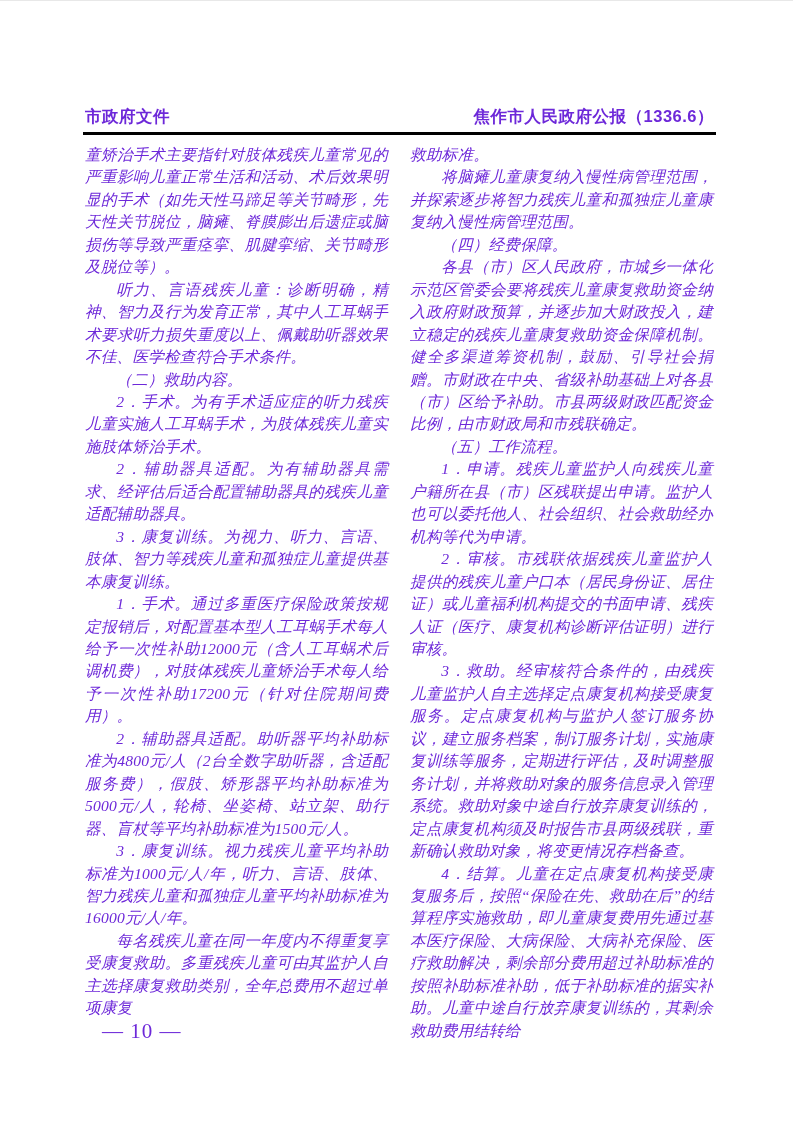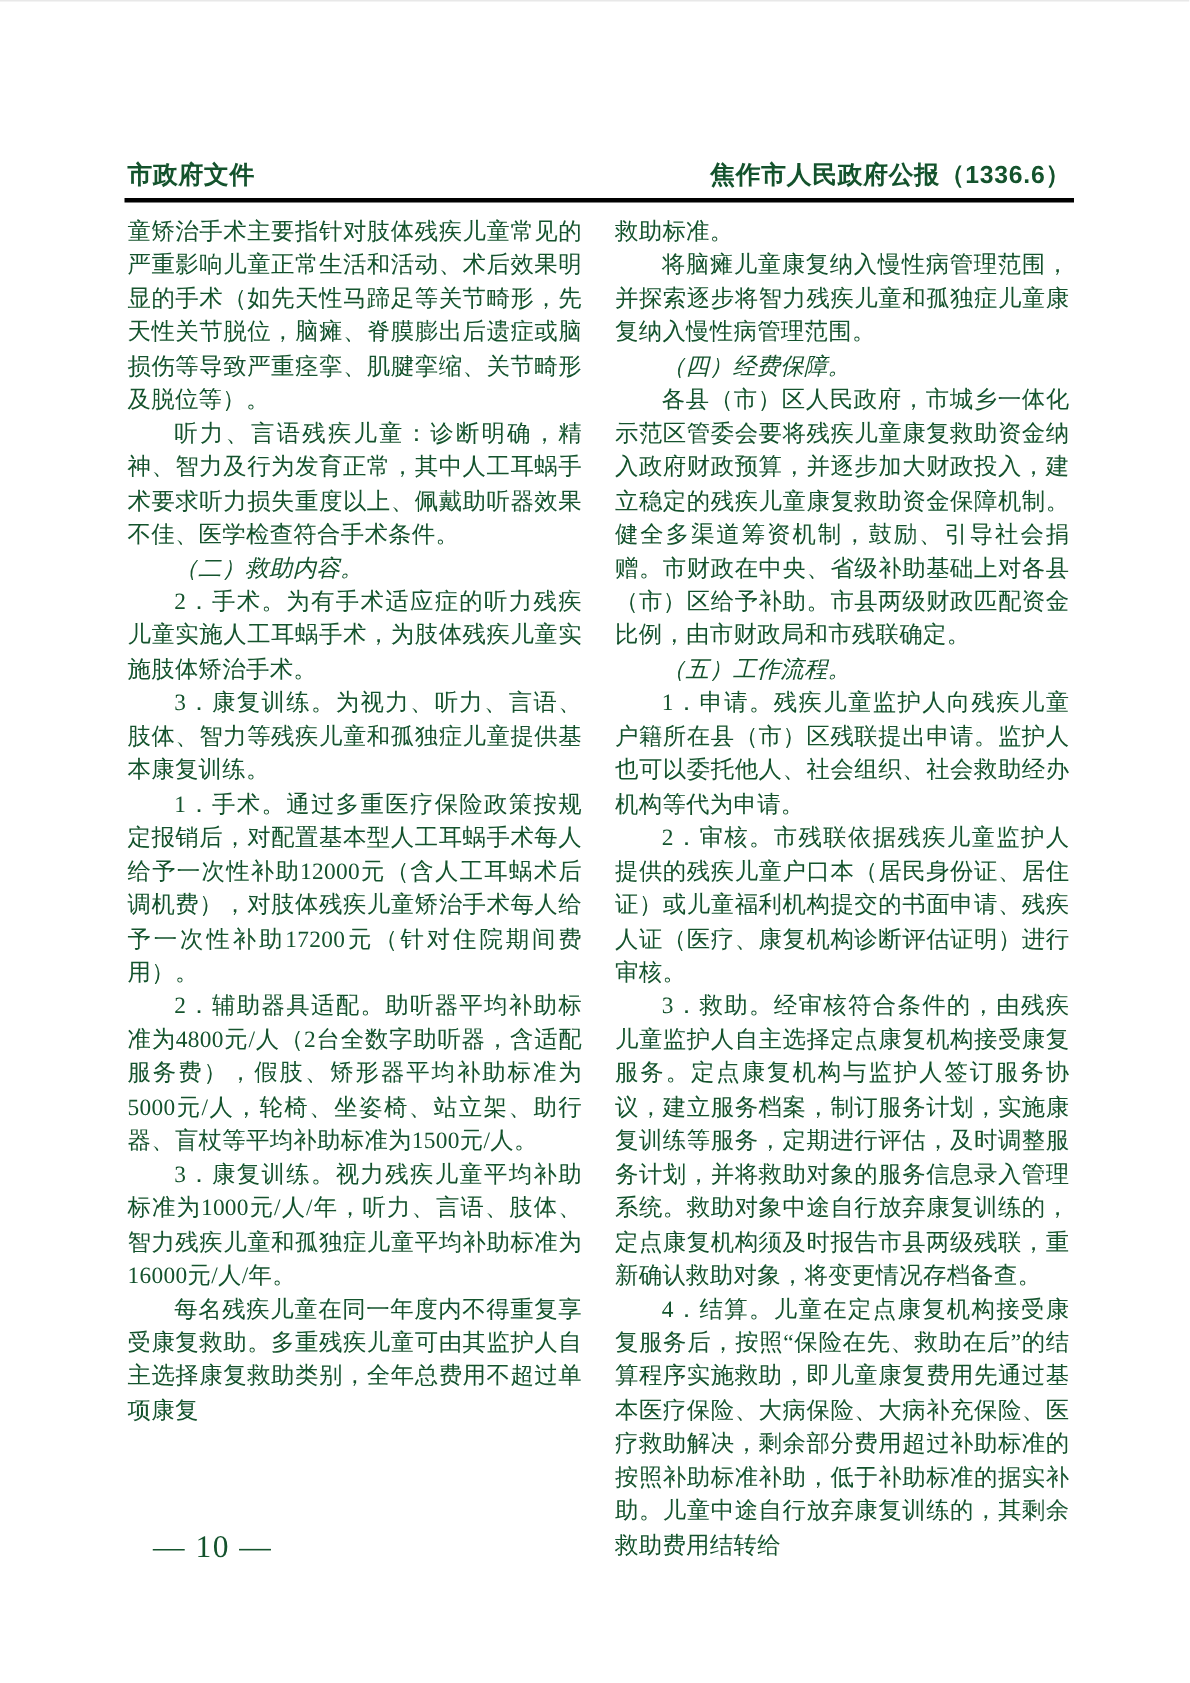--- a/index.html
+++ b/index.html
@@ -5,21 +5,21 @@
   html, body {
     margin: 0;
     padding: 0;
     background: #ffffff;
   }
   .page {
     position: relative;
     width: 793px;
     height: 1122px;
     background: #ffffff;
-    color: #14532d;
+    color: #6d28d9;
     font-family: "Liberation Serif", "DejaVu Serif", serif;
     overflow: hidden;
     border-top: 1px solid #e8e8e8;
   }
   .header {
     position: absolute;
     left: 85px;
     top: 105px;
     width: 629px;
     display: flex;
@@ -49,20 +49,21 @@
   .col {
     width: 303px;
     flex: 0 0 303px;
   }
   .col p {
     margin: 0;
     font-size: 15.6px;
     line-height: 22.45px;
     text-align: justify;
     letter-spacing: 0.2px;
+    font-style: italic;
   }
   p.ind { text-indent: 2em; }
   p.kaiti { font-style: italic; }
   .footer {
     position: absolute;
     left: 102px;
     top: 1018px;
     font-size: 21px;
     letter-spacing: 1px;
   }
@@ -79,20 +80,21 @@
 
   <div class="header-rule"></div>
 
   <div class="body-cols">
 
     <div class="col">
       <p>童矫治手术主要指针对肢体残疾儿童常见的严重影响儿童正常生活和活动、术后效果明显的手术（如先天性马蹄足等关节畸形，先天性关节脱位，脑瘫、脊膜膨出后遗症或脑损伤等导致严重痉挛、肌腱挛缩、关节畸形及脱位等）。</p>
       <p class="ind">听力、言语残疾儿童：诊断明确，精神、智力及行为发育正常，其中人工耳蜗手术要求听力损失重度以上、佩戴助听器效果不佳、医学检查符合手术条件。</p>
       <p class="ind kaiti">（二）救助内容。</p>
       <p class="ind">2．手术。为有手术适应症的听力残疾儿童实施人工耳蜗手术，为肢体残疾儿童实施肢体矫治手术。</p>
+      <p class="ind">2．辅助器具适配。为有辅助器具需求、经评估后适合配置辅助器具的残疾儿童适配辅助器具。</p>
       <p class="ind">3．康复训练。为视力、听力、言语、肢体、智力等残疾儿童和孤独症儿童提供基本康复训练。</p>
       <p class="ind">1．手术。通过多重医疗保险政策按规定报销后，对配置基本型人工耳蜗手术每人给予一次性补助12000元（含人工耳蜗术后调机费），对肢体残疾儿童矫治手术每人给予一次性补助17200元（针对住院期间费用）。</p>
       <p class="ind">2．辅助器具适配。助听器平均补助标准为4800元/人（2台全数字助听器，含适配服务费），假肢、矫形器平均补助标准为5000元/人，轮椅、坐姿椅、站立架、助行器、盲杖等平均补助标准为1500元/人。</p>
       <p class="ind">3．康复训练。视力残疾儿童平均补助标准为1000元/人/年，听力、言语、肢体、智力残疾儿童和孤独症儿童平均补助标准为16000元/人/年。</p>
       <p class="ind">每名残疾儿童在同一年度内不得重复享受康复救助。多重残疾儿童可由其监护人自主选择康复救助类别，全年总费用不超过单项康复</p>
     </div>
 
     <div class="col">
       <p>救助标准。</p>
       <p class="ind">将脑瘫儿童康复纳入慢性病管理范围，并探索逐步将智力残疾儿童和孤独症儿童康复纳入慢性病管理范围。</p>

